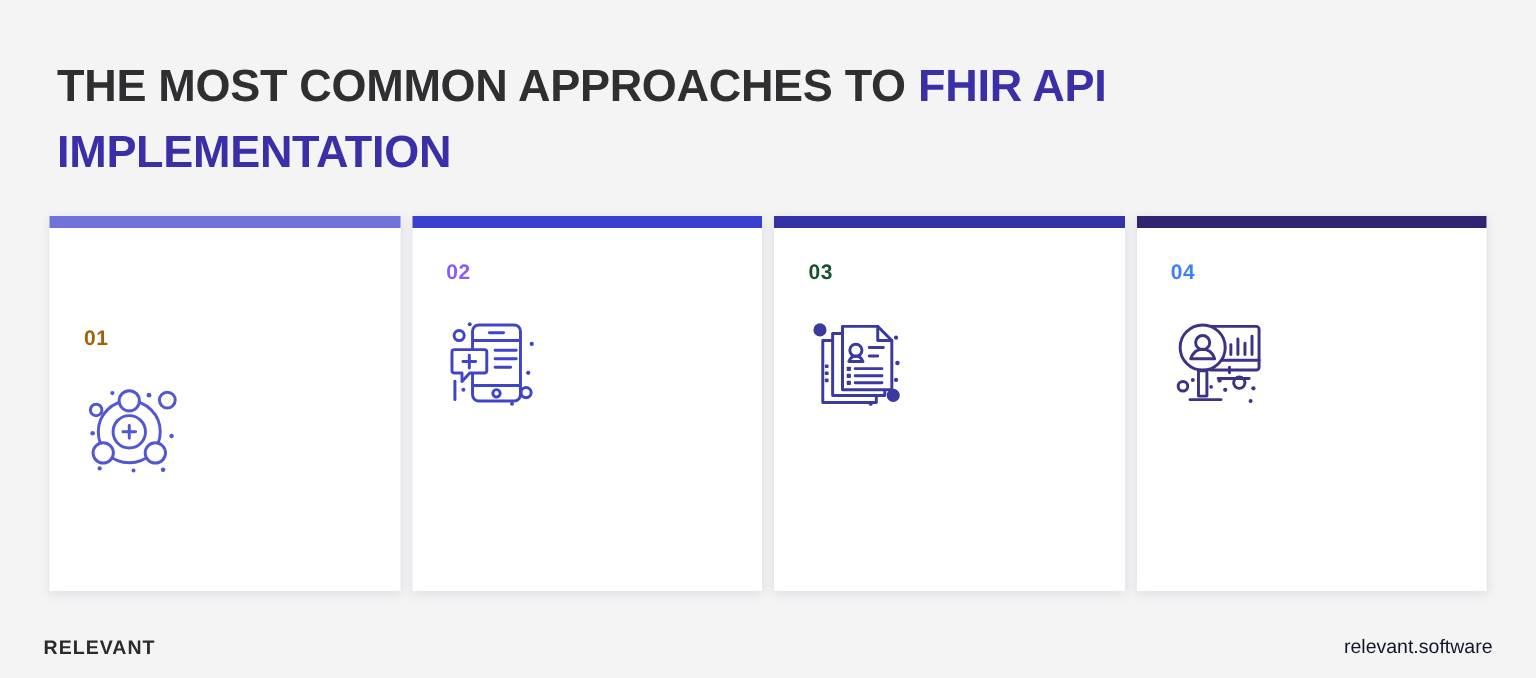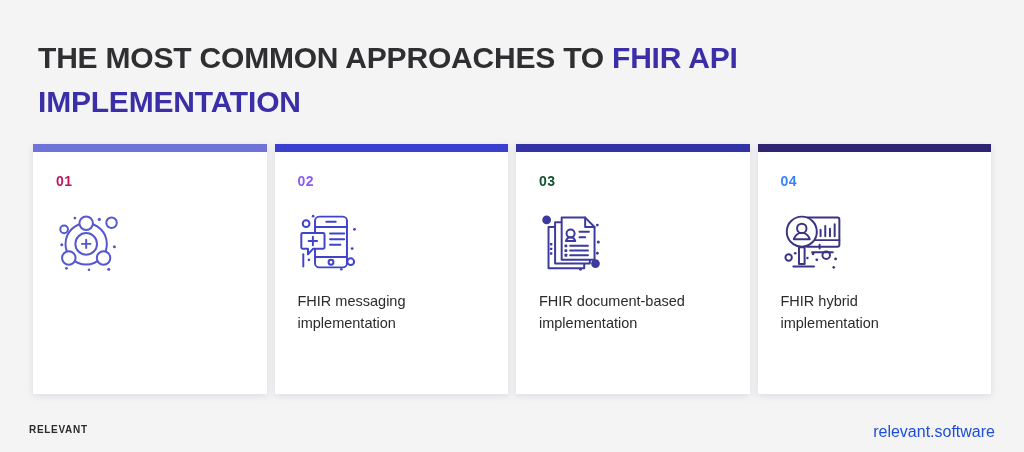--- a/index.html
+++ b/index.html
@@ -93,49 +93,49 @@
     line-height: 1.52;
     color: #2b2b2d;
     max-width: 160px;
   }
 
   
   .footer-left {
     position: absolute;
     left: 29px;
     top: 424px;
-    font-size: 10px;
+    font-size: 13px;
     font-weight: bold;
     letter-spacing: 0.7px;
     color: #2b2b2d;
   }
   .footer-right {
     position: absolute;
     right: 29px;
     top: 423px;
-    font-size: 16px;
-    color: #1d4ed8;
+    font-size: 13px;
+    color: #0f172a;
   }
 </style>
 </head>
 <body>
 
 <div class="page">
 
   <h1 class="title">
     <span>The most common approaches to </span><span class="accent">FHIR API</span>
     <span class="accent">Implementation</span>
   </h1>
 
   <div class="cards">
 
     <div class="card">
       <div class="card-bar" style="background: rgb(111, 114, 214);"></div>
       <div class="card-inner">
-        <div class="card-num" style="color: #be185d;">01</div>
+        <div class="card-num" style="color: #a16207; margin-top: 44px;">01</div>
         <div class="card-icon">
           <svg viewBox="0 0 70 66" fill="none">
             <g stroke="#5457cf" stroke-width="2.1" stroke-linecap="round" stroke-linejoin="round">
               <circle cx="32" cy="35" r="22"></circle>
               <circle cx="32" cy="35" r="11.5"></circle>
               <path d="M32 30.5v9M27.5 35h9"></path>
               <circle cx="32" cy="13" r="7.2" fill="#ffffff"></circle>
               <circle cx="13.5" cy="50" r="7.2" fill="#ffffff"></circle>
               <circle cx="50.5" cy="50" r="7.2" fill="#ffffff"></circle>
               <circle cx="59" cy="12.5" r="5.6"></circle>
@@ -175,21 +175,20 @@
             </g>
             <g fill="#3f44c9">
               <circle cx="16" cy="5.5" r="1.4" fill="#3f44c9"></circle>
               <circle cx="60" cy="19.5" r="1.5" fill="#3f44c9"></circle>
               <circle cx="57.5" cy="40" r="1.5" fill="#3f44c9"></circle>
               <circle cx="11.5" cy="52" r="1.4" fill="#3f44c9"></circle>
               <circle cx="46" cy="62" r="1.4" fill="#3f44c9"></circle>
             </g>
           </svg>
         </div>
-        <div class="card-text">FHIR messaging implementation</div>
       </div>
     </div>
 
     <div class="card">
       <div class="card-bar" style="background: rgb(52, 51, 165);"></div>
       <div class="card-inner">
         <div class="card-num" style="color: #14532d;">03</div>
         <div class="card-icon">
           <svg viewBox="0 0 70 66" fill="none">
             <g stroke="#3b3a9e" stroke-width="2.1" stroke-linecap="round" stroke-linejoin="round">
@@ -213,21 +212,20 @@
               <circle cx="63" cy="33" r="1.6" fill="#3b3a9e"></circle>
               <circle cx="62" cy="45" r="1.5" fill="#3b3a9e"></circle>
               <circle cx="44" cy="62" r="1.5" fill="#3b3a9e"></circle>
             </g>
             <g stroke="#3b3a9e" stroke-width="2.1" fill="none">
               <circle cx="8" cy="9.5" r="3.6" fill="#3b3a9e"></circle>
               <circle cx="60" cy="56" r="3.6" fill="#3b3a9e"></circle>
             </g>
           </svg>
         </div>
-        <div class="card-text">FHIR document-based implementation</div>
       </div>
     </div>
 
     <div class="card">
       <div class="card-bar" style="background: rgb(46, 36, 114);"></div>
       <div class="card-inner">
         <div class="card-num" style="color: #3b82f6;">04</div>
         <div class="card-icon">
           <svg viewBox="0 0 70 66" fill="none">
             <g stroke="#3b3384" stroke-width="2.1" stroke-linecap="round" stroke-linejoin="round">
@@ -248,21 +246,20 @@
             <g fill="#3b3384">
               <circle cx="34" cy="45.5" r="1.5" fill="#3b3384"></circle>
               <circle cx="38" cy="52" r="1.5" fill="#3b3384"></circle>
               <circle cx="58" cy="51" r="1.5" fill="#3b3384"></circle>
               <circle cx="15" cy="45" r="1.4" fill="#3b3384"></circle>
               <circle cx="56" cy="60" r="1.4" fill="#3b3384"></circle>
               <circle cx="28" cy="50" r="1.3" fill="#3b3384"></circle>
             </g>
           </svg>
         </div>
-        <div class="card-text">FHIR hybrid implementation</div>
       </div>
     </div>
 
   </div>
 
   <div class="footer-left">RELEVANT</div>
   <div class="footer-right">relevant.software</div>
 
 </div>
 

